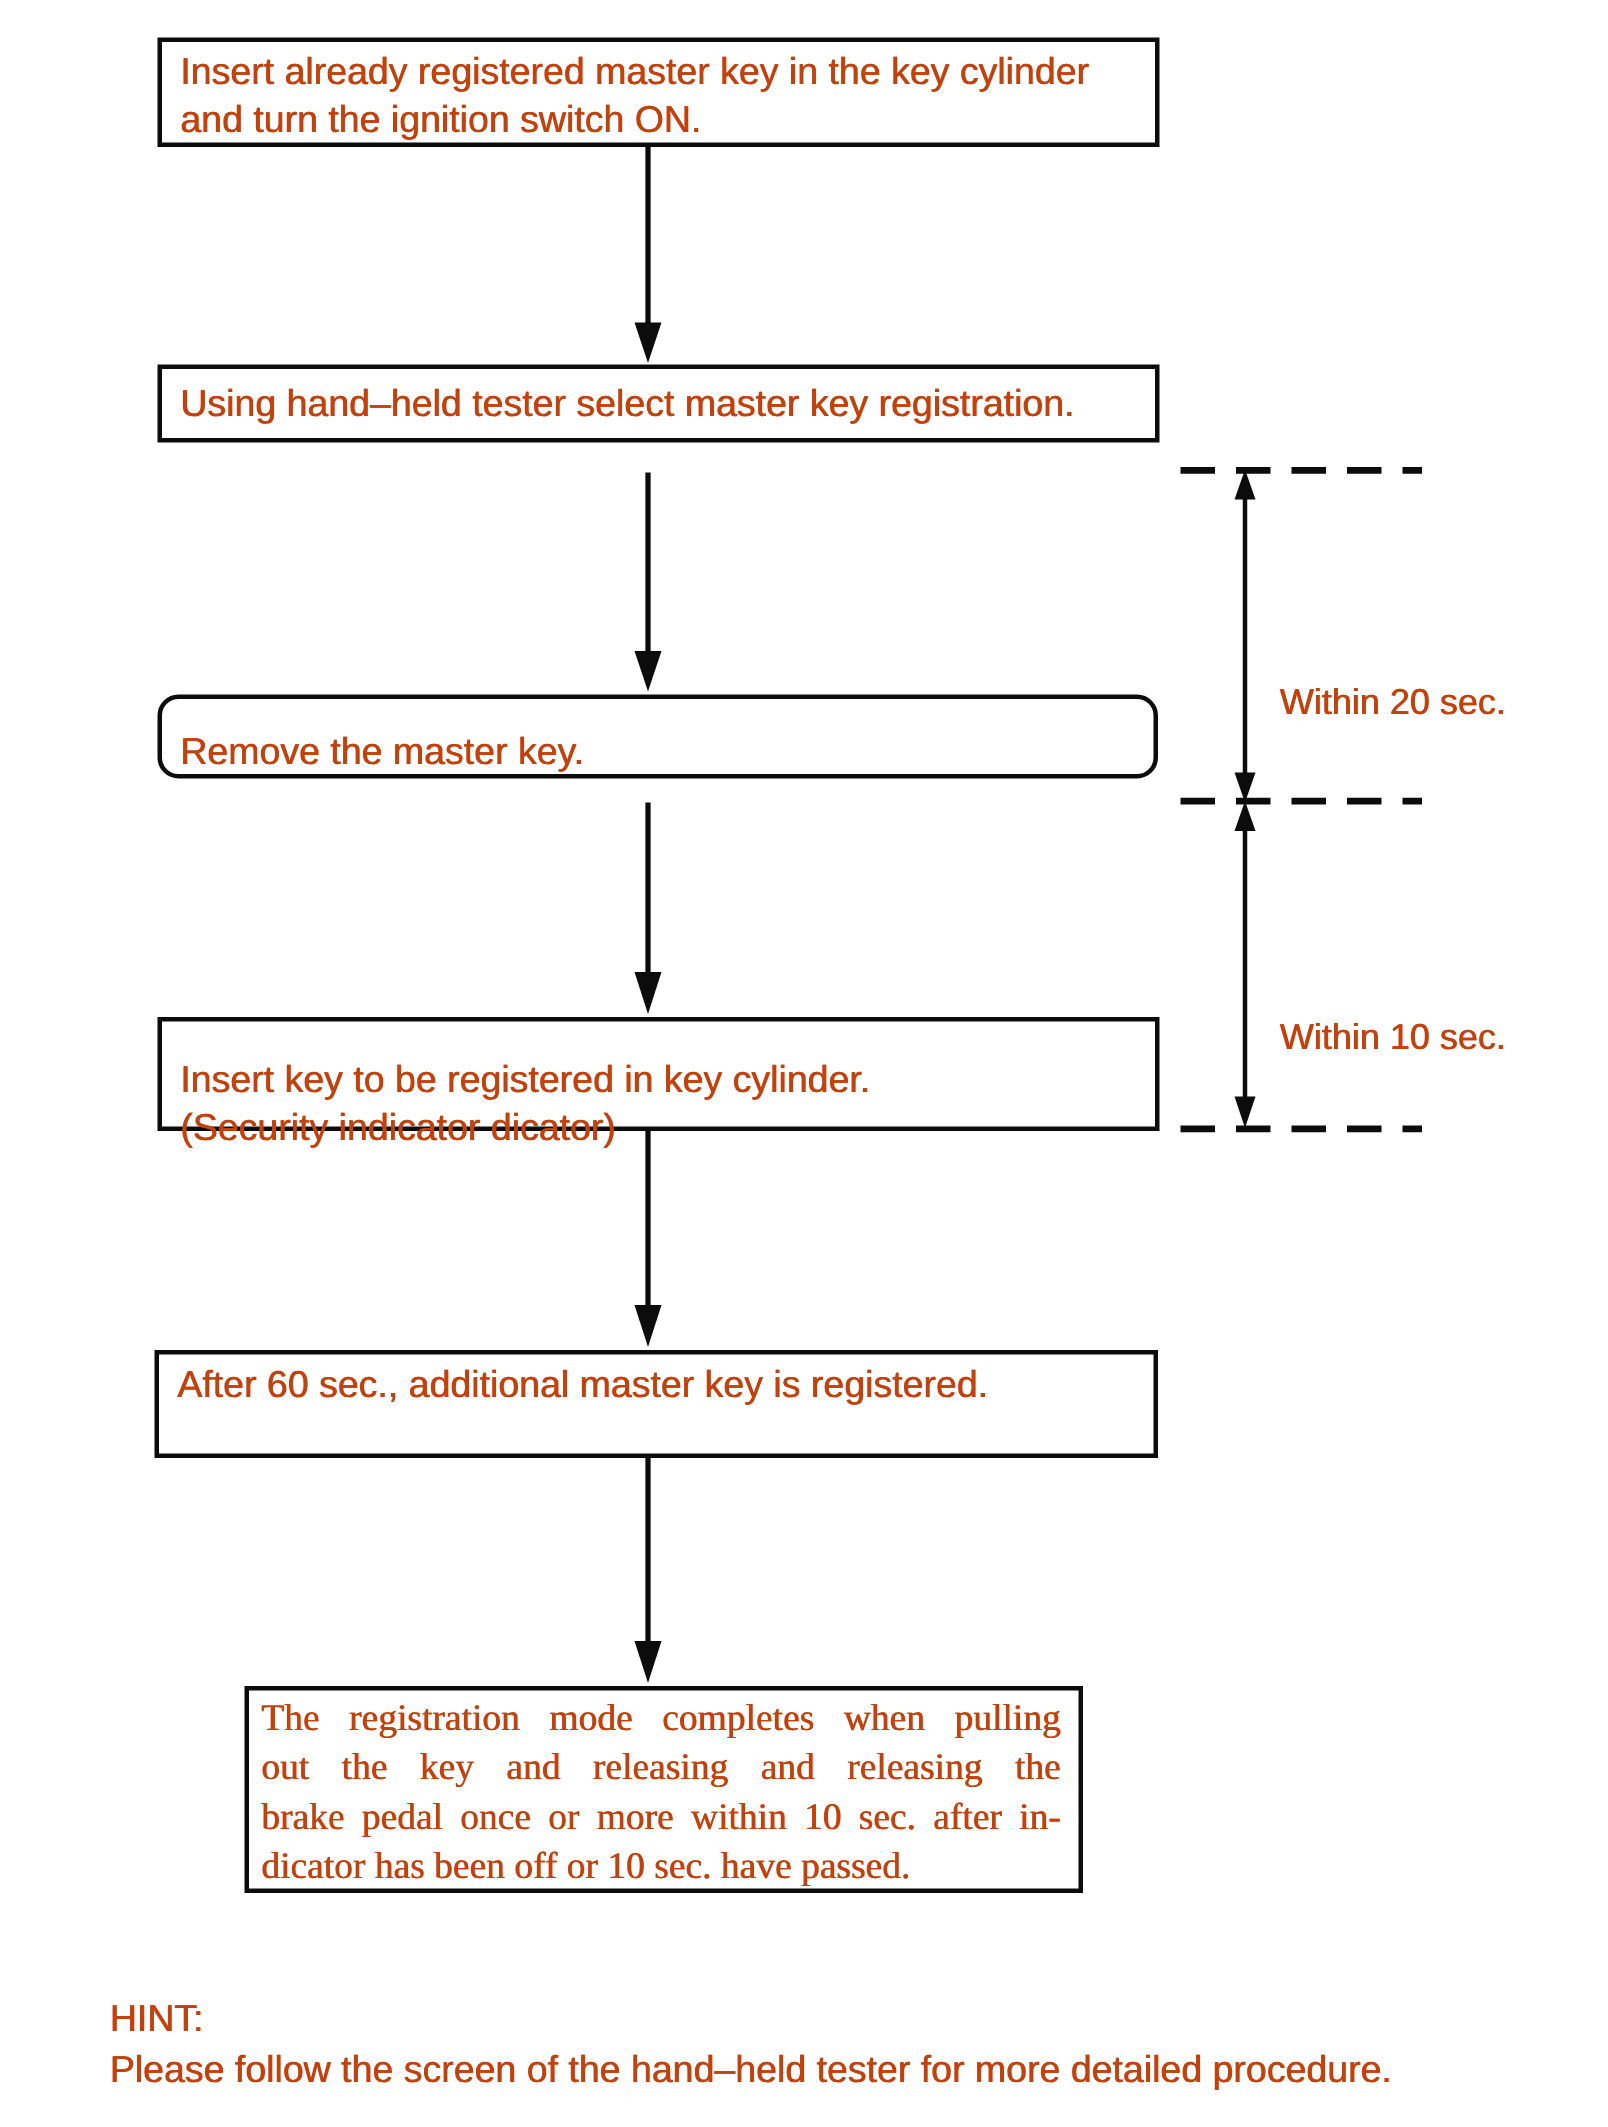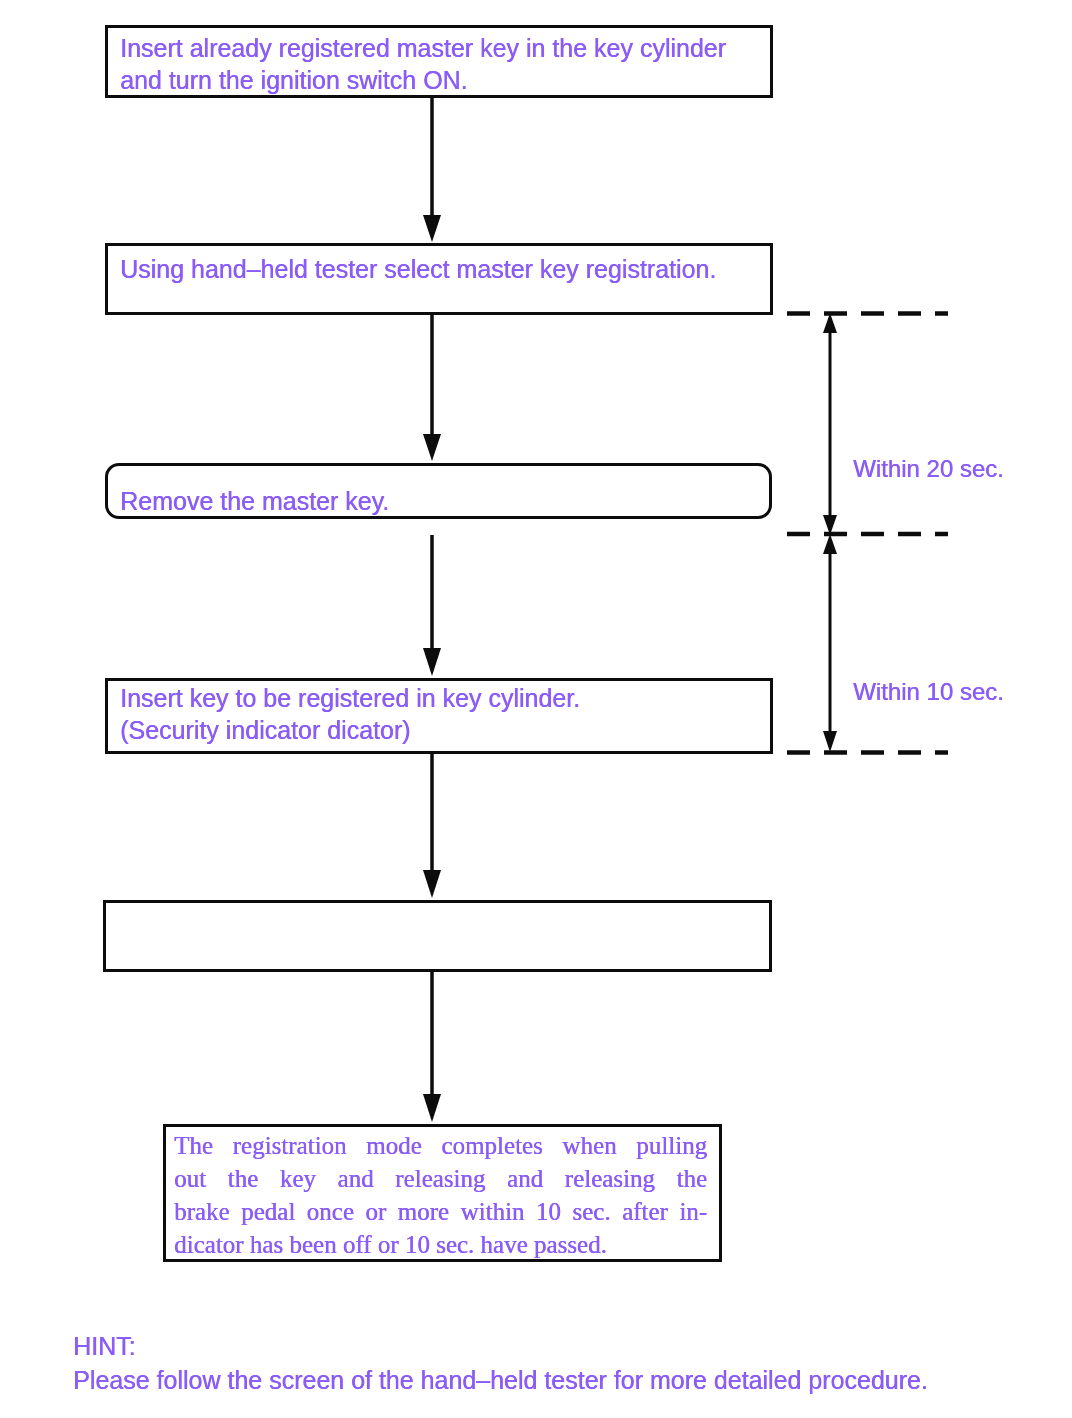--- a/index.html
+++ b/index.html
@@ -2,21 +2,21 @@
 <html><head>
 <meta charset="utf-8">
 <style>
   html, body { margin: 0; padding: 0; background: #ffffff; }
   .page {
     position: relative;
     width: 1072px;
     height: 1418px;
     background: #ffffff;
     font-family: "Liberation Sans", sans-serif;
-    color: #8b5cf6;
+    color: #c2410c;
     overflow: hidden;
   }
   .connector-layer {
     position: absolute;
     left: 0; top: 0;
     width: 1072px; height: 1418px;
   }
   .box {
     position: absolute;
     box-sizing: border-box;
@@ -24,23 +24,23 @@
     background: #ffffff;
     font-size: 25px;
     line-height: 32px;
     
     text-shadow: 0.45px 0 0 currentColor;
   }
   .ln { white-space: nowrap; }
   #b6 .ln { white-space: normal; font-family: Liberation Serif, serif; }
   .jl { text-align: justify; text-align-last: justify; }
   #b1 { left: 105px; top: 25px;  width: 668px; height: 73px;  padding: 4px 12px; }
-  #b2 { left: 105px; top: 243px; width: 668px; height: 72px;  padding: 7px 12px; }
+  #b2 { left: 105px; top: 243px; width: 668px; height: 52px;  padding: 7px 12px; }
   #b3 { left: 105px; top: 463px; width: 667px; height: 56px;  padding: 19px 12px; border-radius: 14px; }
-  #b4 { left: 105px; top: 678px; width: 668px; height: 76px;  padding: 1px 12px; }
+  #b4 { left: 105px; top: 678px; width: 668px; height: 76px;  padding: 23px 12px; }
   #b5 { left: 103px; top: 900px; width: 669px; height: 72px;  padding: 4px 12px; }
   #b6 { left: 163px; top: 1124px; width: 559px; height: 138px; padding: 2px 12px 2px 8px; line-height: 33px; }
   .timing-label {
     position: absolute;
     font-size: 24px;
     white-space: nowrap;
     text-shadow: 0.45px 0 0 currentColor;
     margin-top: 44px;
   }
   #tl1 { left: 853px; top: 411px; }
@@ -116,20 +116,21 @@
   <div class="box" id="b3">
     <div class="ln">Remove the master key.</div>
   </div>
 
   <div class="box" id="b4">
     <div class="ln">Insert key to be registered in key cylinder.</div>
     <div class="ln">(Security indicator dicator)</div>
   </div>
 
   <div class="box" id="b5">
+    <div class="ln">After 60 sec., additional master key is registered.</div>
   </div>
 
   <div class="box" id="b6">
     <div class="ln jl">The registration mode completes when pulling</div>
     <div class="ln jl">out the key and releasing and releasing the</div>
     <div class="ln jl">brake pedal once or more within 10 sec. after in-</div>
     <div class="ln">dicator has been off or 10 sec. have passed.</div>
   </div>
 
   <div class="timing-label" id="tl1">Within 20 sec.</div>

